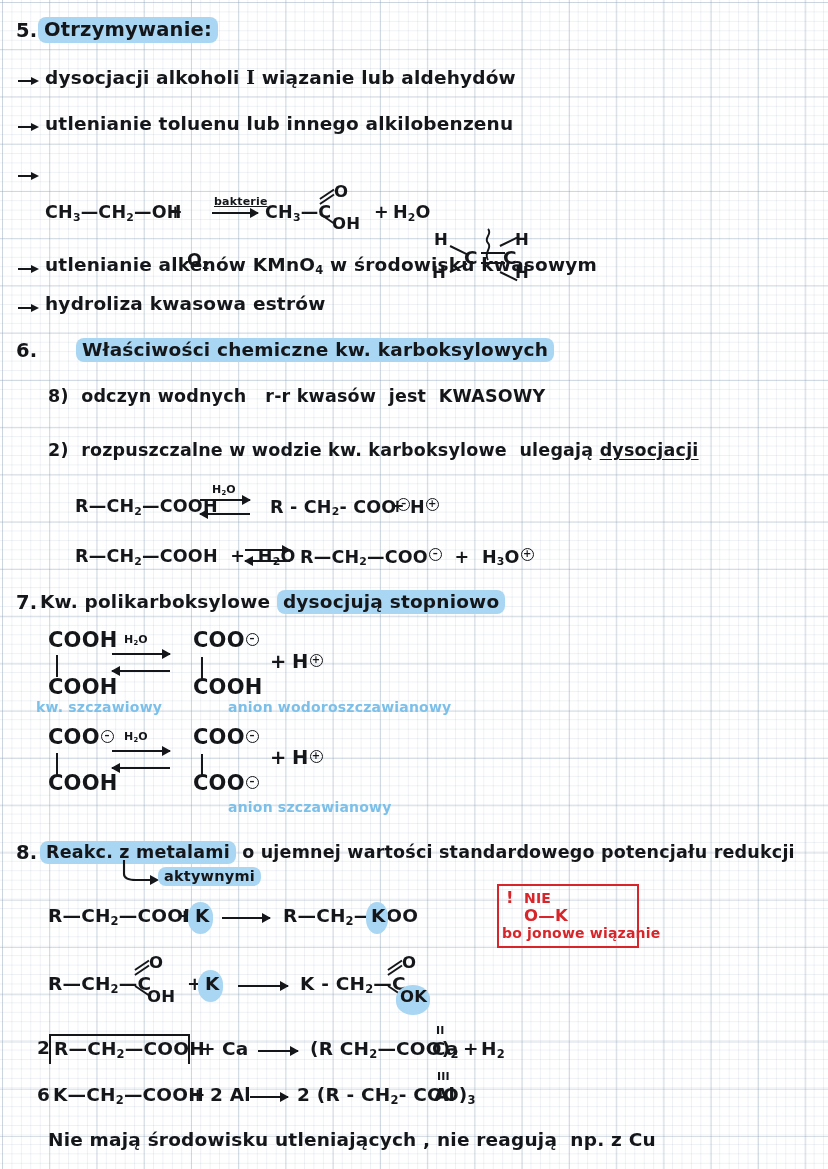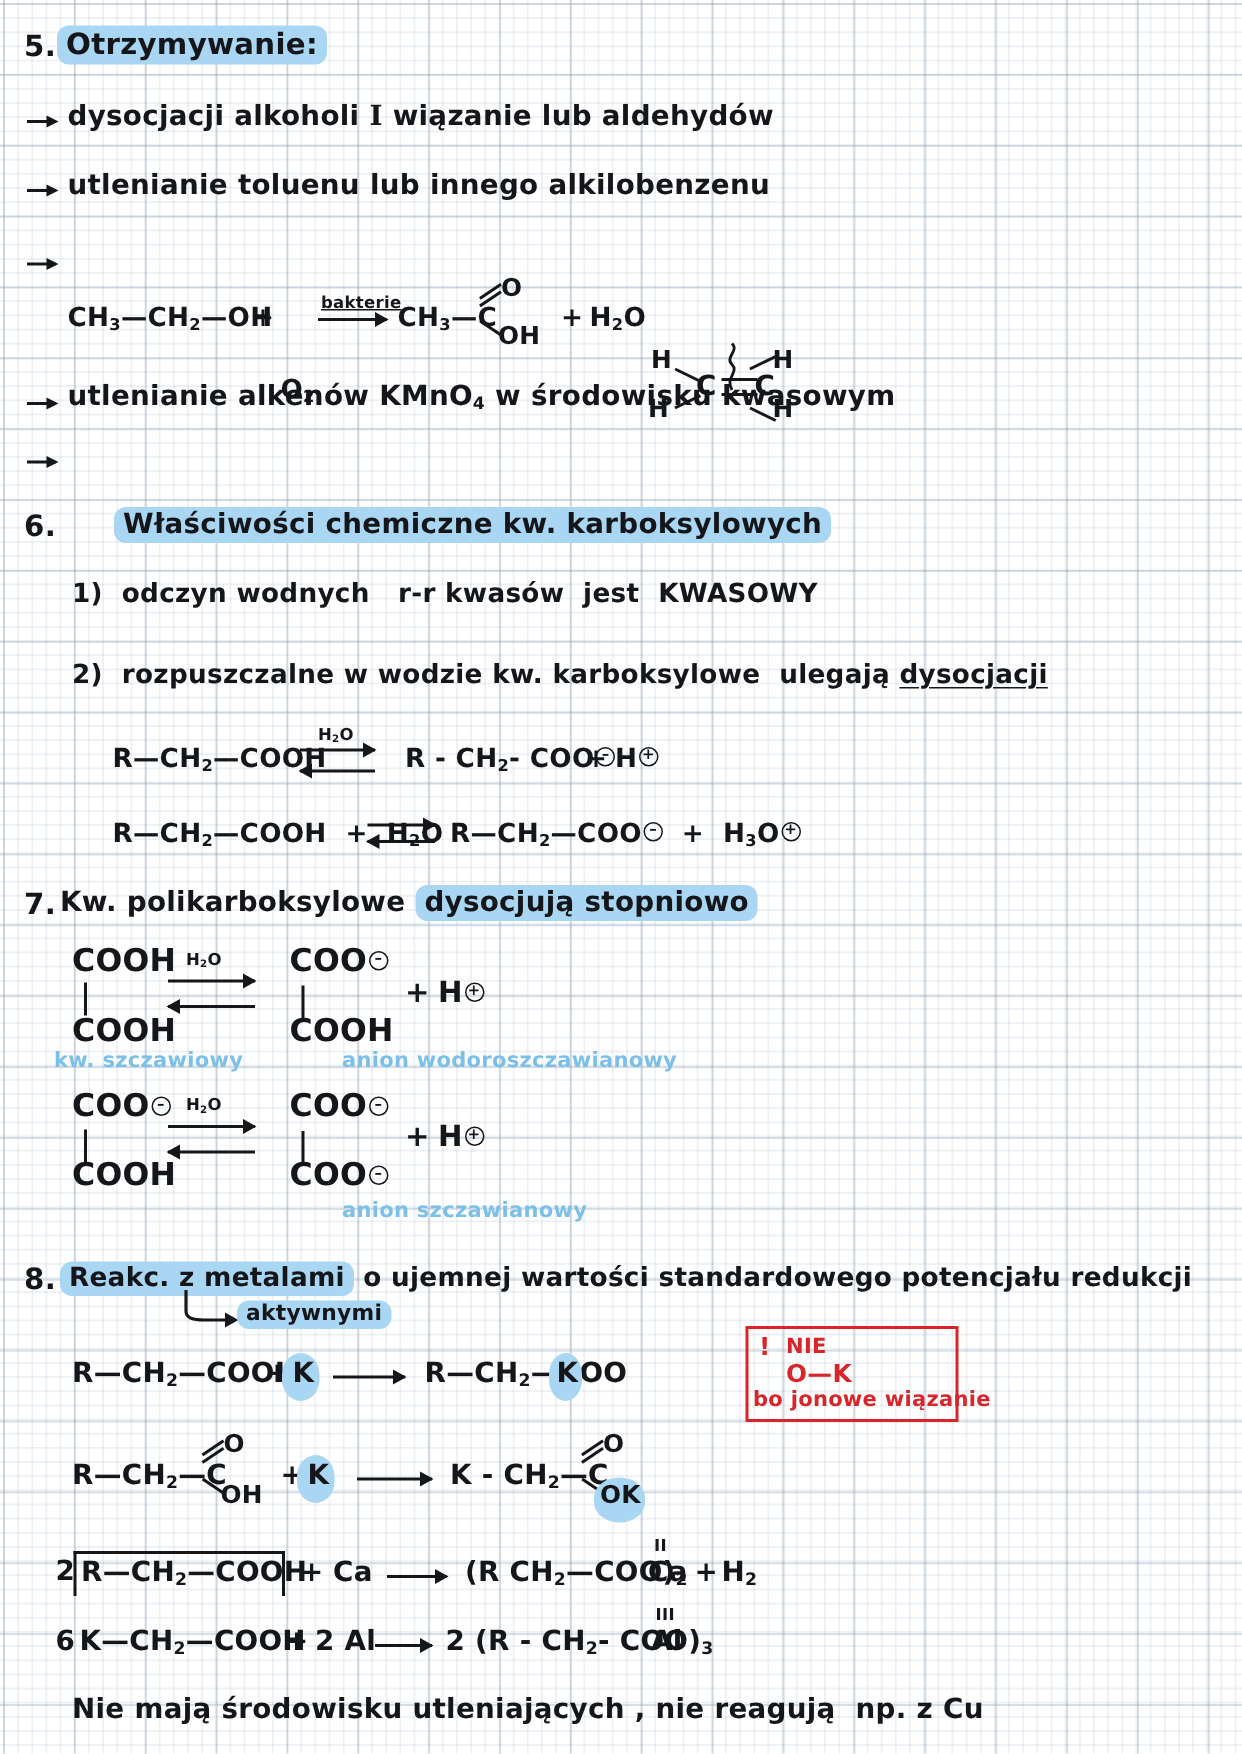--- a/index.html
+++ b/index.html
@@ -204,25 +204,26 @@
   <span class="hw t16" style="left:515px; top:265px;">H</span>
 
   <svg class="curvearrow" style="left:479px; top:228px;" width="22" height="34">
     <path d="M9,1 C14,6 4,10 9,15 C14,20 4,24 9,32" stroke="#14161a" stroke-width="1.9" fill="none"></path>
   </svg>
 
   <span class="bullet-arrow" style="left:18px; top:268px;"></span>
   <span class="hw t18" style="left:45px; top:256px;"><span>utlenianie alkenów KMnO</span><sub>4</sub><span> w środowisku kwasowym</span></span>
 
   <span class="bullet-arrow" style="left:18px; top:307px;"></span>
+  <span class="hw t18" style="left:45px; top:295px;">hydroliza kwasowa estrów</span>
 
   <span class="hw t19" style="left:16px; top:341px;">6.</span>
   <span class="hw t18" style="left:40px; top:341px;margin-left:36px;"><span class="hl">Właściwości chemiczne kw. karboksylowych</span></span>
 
-  <span class="hw t17" style="left:48px; top:388px;">1)  odczyn wodnych   r-r kwasów  jest  KWASOWY</span>
+  <span class="hw t17" style="left:48px; top:388px;">8)  odczyn wodnych   r-r kwasów  jest  KWASOWY</span>
   <span class="hw t17" style="left:48px; top:442px;"><span>2)  rozpuszczalne w wodzie kw. karboksylowe  ulegają </span><span class="und">dysocjacji</span></span>
 
   <span class="hw t17" style="left:75px; top:498px;"><span>R—CH</span><sub>2</sub><span>—COOH</span></span>
   <span class="hw t11" style="left:212px; top:484px;"><span>H</span><sub>2</sub><span>O</span></span>
   <span class="arrow" style="left:200px; top:499px; width:50px;"></span>
   <span class="arrow-l" style="left:200px; top:513px; width:50px;"></span>
   <span class="hw t17" style="left:270px; top:498px;"><span>R - CH</span><sub>2</sub><span>- COO</span><span class="chg">–</span></span>
   <span class="hw t17" style="left:390px; top:498px;">+</span>
   <span class="hw t17" style="left:410px; top:498px;"><span>H</span><span class="chg">+</span></span>
 

